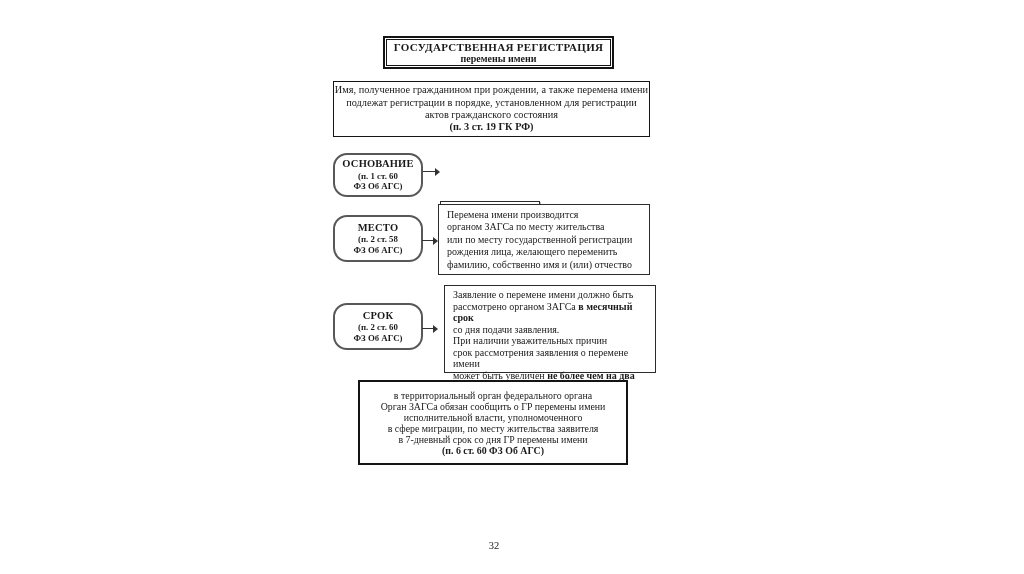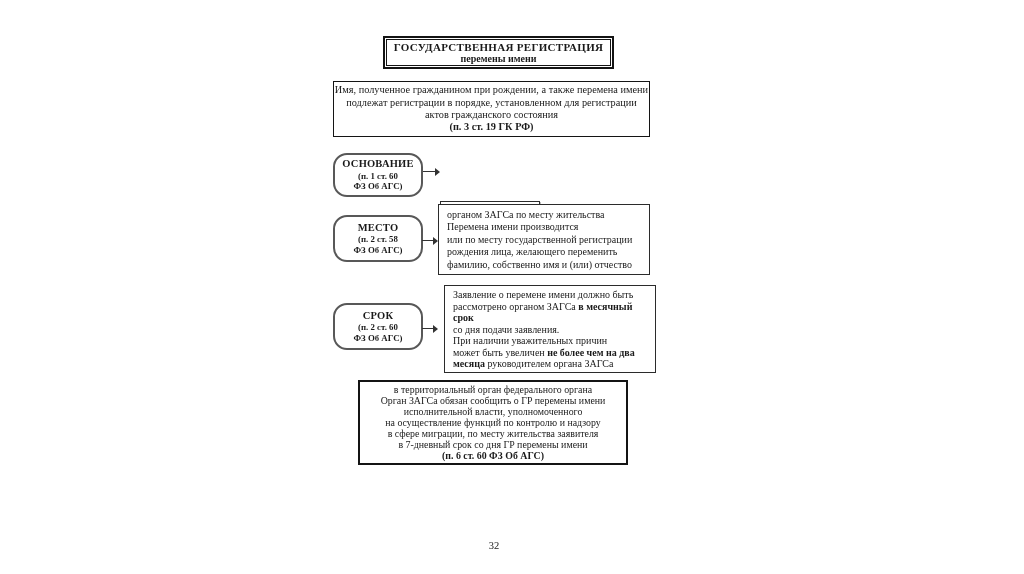--- a/index.html
+++ b/index.html
@@ -92,50 +92,50 @@
   <div class="abs label-box label-place">
     <div class="label-title">МЕСТО</div>
     <div class="label-ref">(п. 2 ст. 58</div>
     <div class="label-ref">ФЗ Об АГС)</div>
   </div>
   <div class="abs arrow arrow-place">
     <span class="shaft"></span>
     <span class="head"></span>
   </div>
   <div class="abs place-desc">
+    <div>Перемена имени производится</div>
     <div>органом ЗАГСа по месту жительства</div>
-    <div>Перемена имени производится</div>
     <div>или по месту государственной регистрации</div>
     <div>рождения лица, желающего переменить</div>
     <div>фамилию, собственно имя и (или) отчество</div>
   </div>
 
   <div class="abs label-box label-term">
     <div class="label-title">СРОК</div>
     <div class="label-ref">(п. 2 ст. 60</div>
     <div class="label-ref">ФЗ Об АГС)</div>
   </div>
   <div class="abs arrow arrow-term">
     <span class="shaft"></span>
     <span class="head"></span>
   </div>
   <div class="abs term-desc">
     <div>Заявление о перемене имени должно быть</div>
     <div><span>рассмотрено органом ЗАГСа </span><span class="b">в месячный срок</span></div>
     <div>со дня подачи заявления.</div>
     <div>При наличии уважительных причин</div>
+    <div>срок рассмотрения заявления о перемене имени</div>
     <div><span>может быть увеличен </span><span class="b">не более чем на два</span></div>
     <div><span class="b">месяца </span><span>руководителем органа ЗАГСа</span></div>
   </div>
 
   <div class="abs notify-box">
     <div>в территориальный орган федерального органа</div>
     <div>Орган ЗАГСа обязан сообщить о ГР перемены имени</div>
     <div>исполнительной власти, уполномоченного</div>
-    <div>на осуществление функций по контролю и надзору</div>
     <div>в сфере миграции, по месту жительства заявителя</div>
     <div>в 7-дневный срок со дня ГР перемены имени</div>
     <div class="b">(п. 6 ст. 60 ФЗ Об АГС)</div>
   </div>
 
   <div class="abs page-num">32</div>
 
 </div>
 
 </body></html>

